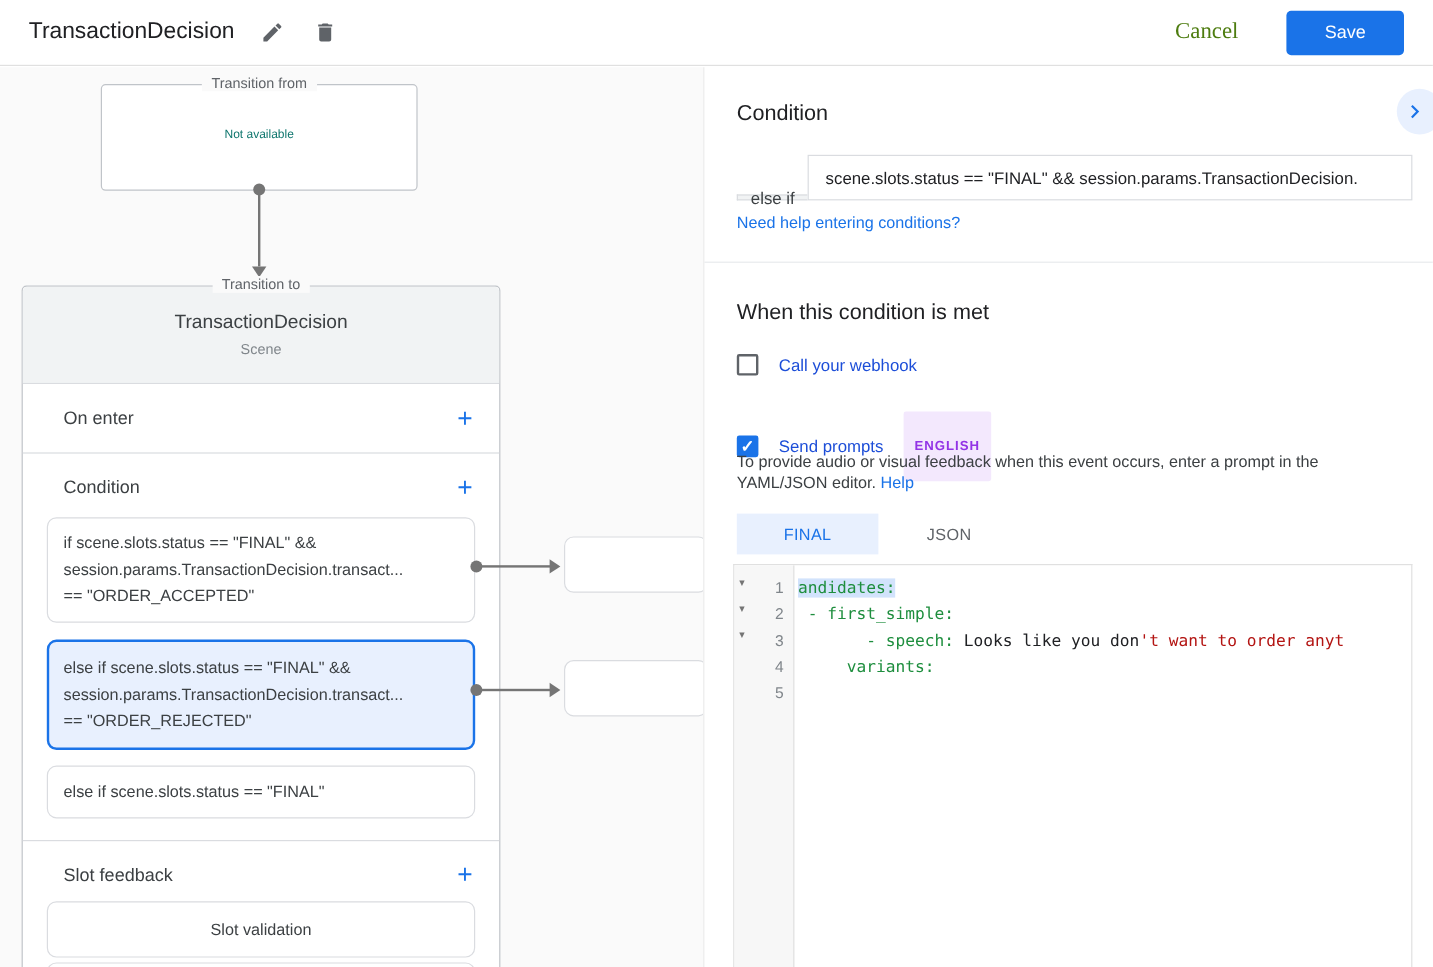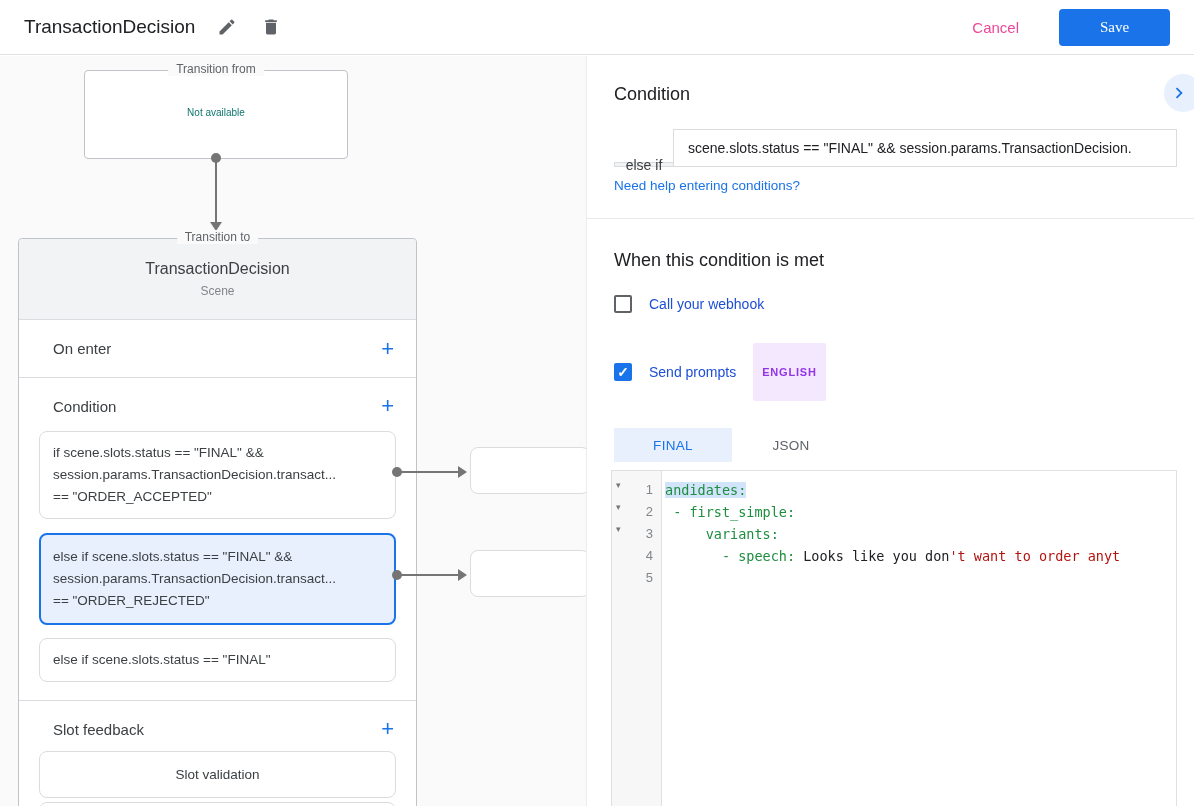--- a/index.html
+++ b/index.html
@@ -6,23 +6,23 @@
   html,body { width:1194px; height:806px; overflow:hidden; background:#fff;
     font-family:"Liberation Sans", sans-serif; color:#202124; }
 
   
   .topbar { position:absolute; left:0; top:0; width:1194px; height:55px; background:#fff;
     border-bottom:1px solid #e0e0e0; display:flex; align-items:center; padding:0 24px; z-index:30; }
   .topbar h1 { font-size:19px; font-weight:400; color:#202124; }
   .icon-btn { width:24px; height:24px; margin-left:20px; cursor:pointer; display:flex; align-items:center; justify-content:center; }
   .icon-btn svg { fill:#5f6368; width:20px; height:20px; }
   .topbar-spacer { flex:1; }
-  .cancel-btn { color:#ec4899; font-size:15px; font-weight:500; margin-right:40px; cursor:pointer; background:none; border:none; font-family:Liberation Sans, sans-serif; }
+  .cancel-btn { color:#4d7c0f; font-size:19px; font-weight:500; margin-right:40px; cursor:pointer; background:none; border:none; font-family:Liberation Serif, serif; }
   .save-btn { background:#1a73e8; color:#fff; font-size:15px; font-weight:500; border:none; border-radius:4px;
-    width:111px; height:37px; cursor:pointer; font-family:Liberation Serif, serif; }
+    width:98px; height:37px; cursor:pointer; font-family:Liberation Sans, sans-serif; }
 
   
   .canvas { position:absolute; left:0; top:56px; width:586px; height:750px; background:#fafafa; overflow:hidden; }
 
   .tfrom-box { position:absolute; left:84px; top:14px; width:264px; height:89px; background:#fff;
     border:1px solid #c0c4c9; border-radius:4px; }
   .legend { position:absolute; top:-9px; left:50%; transform:translateX(-50%); background:#fafafa;
     padding:0 8px; font-size:12px; color:#5f6368; white-space:nowrap; }
   .tfrom-content { position:absolute; left:0; right:0; top:36px; text-align:center; font-size:10px; color:#0f766e; }
 
@@ -216,20 +216,21 @@
     <div class="checkbox"></div>
     <span class="check-label">Call your webhook</span>
   </div>
 
   <div class="check-row" style="top:287px;">
     <div class="checkbox checked">✓</div>
     <span class="check-label">Send prompts</span>
     <span class="lang-badge" style="margin-left:0;">ENGLISH</span>
   </div>
 
+  <div class="prompt-desc"><span>To provide audio or visual feedback when this event occurs, enter a prompt in the YAML/JSON editor.</span> <span class="inline-link">Help</span></div>
 
   <div class="tabs">
     <div class="tab active">FINAL</div>
     <div class="tab">JSON</div>
   </div>
 
   <div class="editor">
     <div class="gutter">
       <div class="gutter-line">
           <span class="fold">▾</span>
@@ -246,18 +247,18 @@
       <div class="gutter-line">
           <span class="lineno">4</span>
         </div>
       <div class="gutter-line">
           <span class="lineno">5</span>
         </div>
     </div>
     <div class="code">
       <div class="code-line"><span class="tok-key hl">andidates:</span></div>
       <div class="code-line"><span class="tok-key"> - first_simple:</span></div>
+      <div class="code-line"><span class="tok-key">       - speech: </span><span class="tok-plain">Looks like you don</span><span class="tok-str">'t want to order anyt</span></div>
       <div class="code-line"><span class="tok-key">     variants:</span></div>
-      <div class="code-line"><span class="tok-key">       - speech: </span><span class="tok-plain">Looks like you don</span><span class="tok-str">'t want to order anyt</span></div>
       <div class="code-line"></div>
     </div>
   </div>
 </div>
 
 </body></html>

